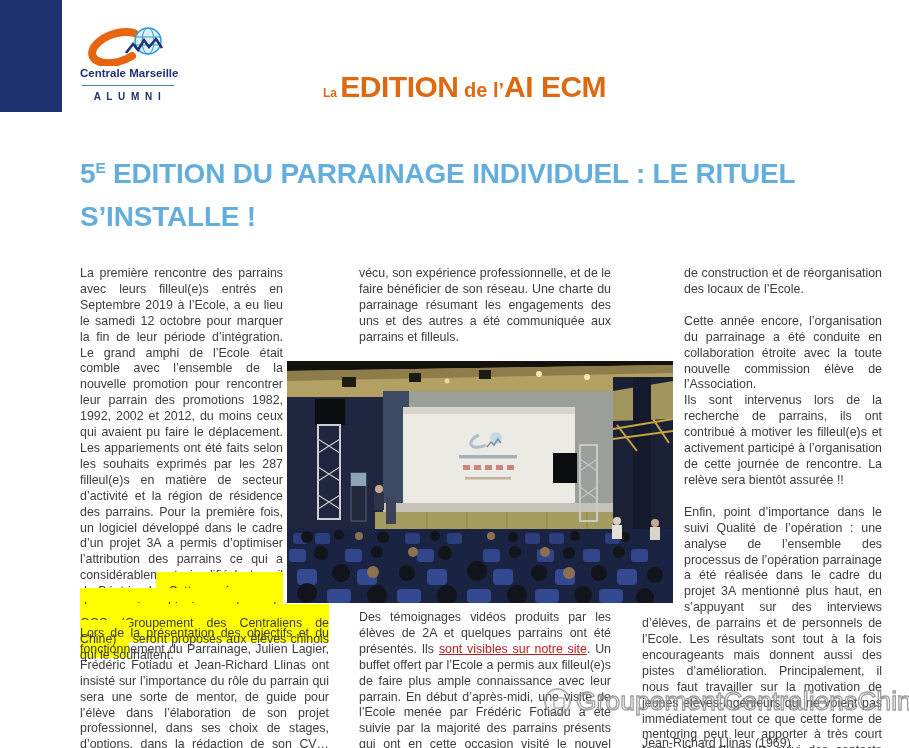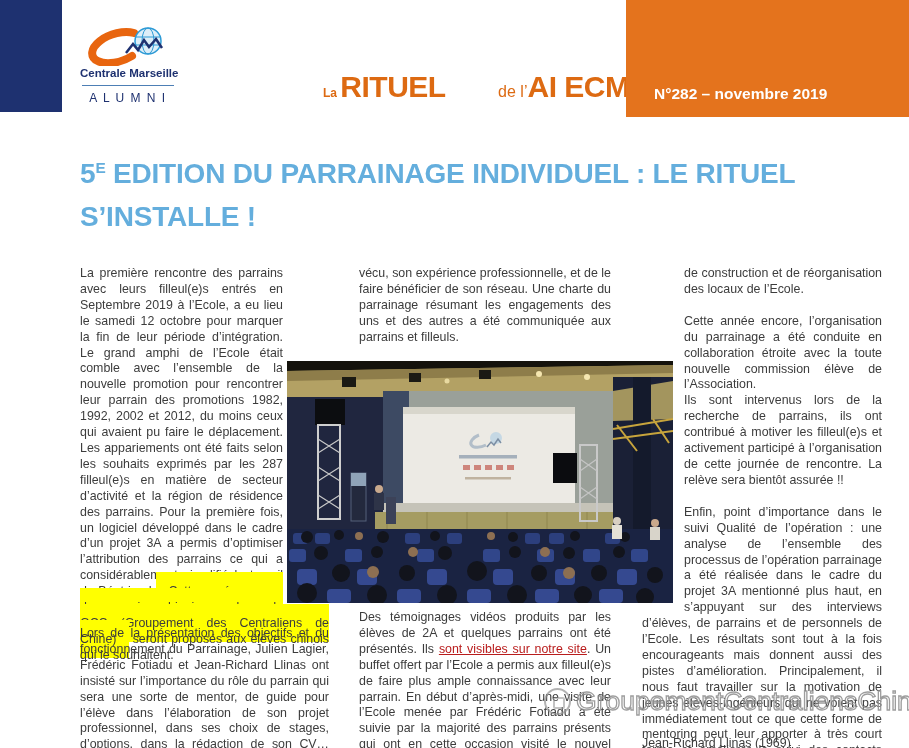--- a/index.html
+++ b/index.html
@@ -6,25 +6,25 @@
   .page{
     position:relative;width:909px;height:748px;background:#ffffff;
     font-family:"Liberation Sans","DejaVu Sans",sans-serif;overflow:hidden;margin:0 auto;
   }
   
   .navy-block{position:absolute;left:0;top:0;width:62px;height:112px;background:#1e3170;}
   .logo-block{position:absolute;left:80px;top:26px;width:96px;text-align:center;}
   .logo-graphic{width:92px;height:40px;display:block;margin:0 auto;}
   .logo-name{color:#1e3170;font-weight:bold;font-size:11.5px;letter-spacing:0px;margin-top:1px;white-space:nowrap;}
   .logo-rule{border:none;border-top:1.5px solid #4d7fb5;margin:6px 2px 5px 2px;}
-  .logo-alumni{color:#1e3170;font-weight:normal;font-size:12px;letter-spacing:1.5px;white-space:nowrap;}
+  .logo-alumni{color:#1e3170;font-weight:bold;font-size:10px;letter-spacing:1.5px;white-space:nowrap;}
   .news-title{position:absolute;left:323px;top:70px;color:#dd6a12;white-space:nowrap;}
   .news-title .t-sm{font-size:12px;font-weight:bold;}
   .news-title .t-lg{font-size:30px;font-weight:800;letter-spacing:-0.5px;}
-  .news-title .t-xs{font-size:16px;font-weight:normal;margin-left:48px;}
+  .news-title .t-xs{font-size:20px;font-weight:bold;}
   .issue-box{position:absolute;left:626px;top:0;width:283px;height:117px;background:#e4731d;
     display:flex;align-items:flex-end;padding:0 0 14px 28px;box-sizing:border-box;}
   .issue-box span{color:#ffffff;font-weight:bold;font-size:15.5px;}
   
   .headline{position:absolute;left:80px;top:146px;width:800px;color:#64aedd;
     font-size:28px;font-weight:bold;line-height:43px;letter-spacing:-0.2px;}
   .headline sup{font-size:0.55em;}
   
   .col{position:absolute;top:266px;font-size:12.4px;line-height:15.9px;color:#3c3c3c;}
   .col p{margin:0;text-align:justify;}
@@ -68,26 +68,23 @@
       <line x1="53" y1="11" x2="79" y2="11" stroke="#2e9bd6" stroke-width="1"></line>
       <line x1="53" y1="19" x2="79" y2="19" stroke="#2e9bd6" stroke-width="1"></line>
       <path d="M44 27 l7-9 5 6 6-10 5 7 7-8 6 9" stroke="#1e3170" stroke-width="2.5" fill="none"></path>
     </svg>
     <div class="logo-name">Centrale Marseille</div>
     <hr class="logo-rule">
     <div class="logo-alumni">A L U M N I</div>
   </div>
 
   <div class="news-title">
-    <span class="t-sm">La </span><span class="t-lg">RITUEL</span><span class="t-xs"> de l’</span><span class="t-lg">AI ECM</span>
-  </div>
-
-  <div class="issue-box">
-    <span>N°282 – novembre 2019</span>
-  </div>
+    <span class="t-sm">La </span><span class="t-lg">EDITION</span><span class="t-xs"> de l’</span><span class="t-lg">AI ECM</span>
+  </div>
+
 
   <div class="headline">
     <span>5</span><sup>E</sup><span> EDITION DU PARRAINAGE INDIVIDUEL : LE RITUEL S’INSTALLE !</span>
   </div>
 
   <svg class="photo" viewBox="0 0 386 242">
     <rect width="386" height="242" fill="#1d2337"></rect>
     <rect width="386" height="10" fill="#14120c"></rect>
     <polygon points="0,10 386,4 386,32 0,44" fill="#b3a164"></polygon>
     <polygon points="0,10 386,4 386,12 0,20" fill="#8e7d4a"></polygon>

